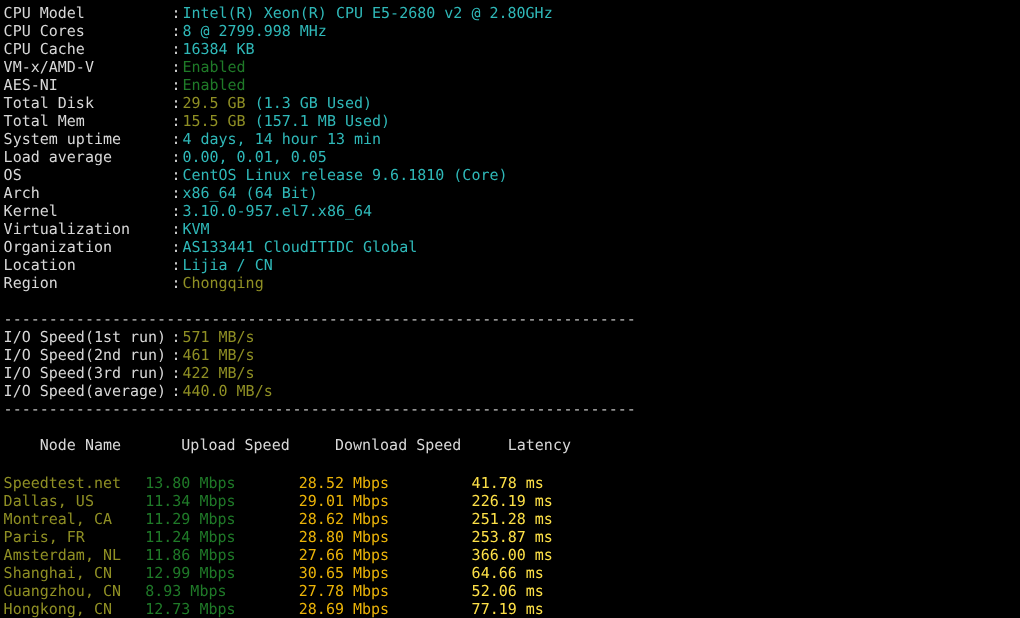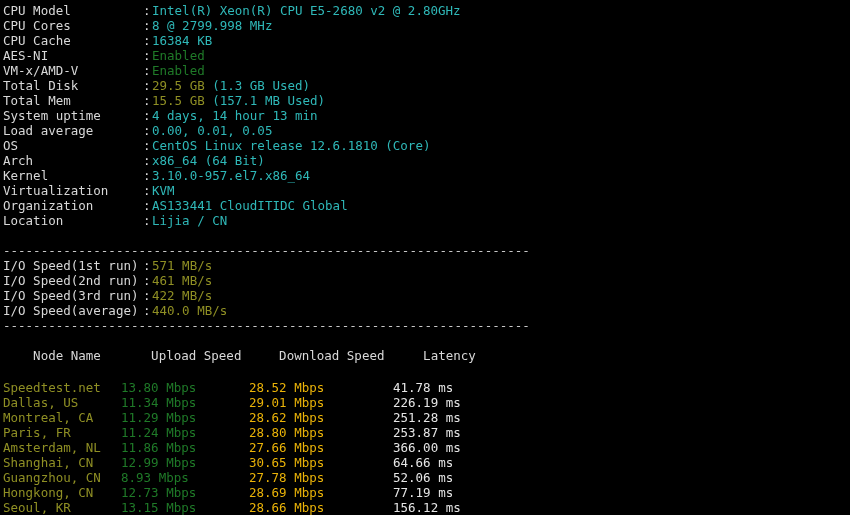--- a/index.html
+++ b/index.html
@@ -27,21 +27,21 @@
     height: 15px;
     white-space: pre;
     line-height: 15px;
   }
   
   .c-white   { color: #d8d8d8; }
   .c-cyan    { color: #2fb8b8; }
   .c-green   { color: #1f7a28; }
   .c-yellow  { color: #8f8f24; margin-top: 32px; }
   .c-red     { color: #eab308; }
-  .c-brcyan  { color: #e5e5e5; }
+  .c-brcyan  { color: #fde047; }
 
   
   .info-label { display: inline-block; width: 140px; }
   .info-colon { display: inline-block; width: 9px; }
 
   
   .io-label { display: inline-block; width: 140px; }
 
   
   .col-node { display: inline-block; width: 118px; }
@@ -61,32 +61,33 @@
 </style>
 </head>
 <body>
 
 <div class="term">
 
   <div id="sysinfo-block">
       <div class="line"><span class="info-label c-white">CPU Model</span><span class="info-colon c-white">:</span><span class="c-cyan">Intel(R) Xeon(R) CPU E5-2680 v2 @ 2.80GHz</span></div>
       <div class="line"><span class="info-label c-white">CPU Cores</span><span class="info-colon c-white">:</span><span class="c-cyan">8 @ 2799.998 MHz</span></div>
       <div class="line"><span class="info-label c-white">CPU Cache</span><span class="info-colon c-white">:</span><span class="c-cyan">16384 KB</span></div>
+      <div class="line"><span class="info-label c-white">VM-x/AMD-V</span><span class="info-colon c-white">:</span><span class="c-green">Enabled</span></div>
       <div class="line"><span class="info-label c-white">AES-NI</span><span class="info-colon c-white">:</span><span class="c-green">Enabled</span></div>
-      <div class="line"><span class="info-label c-white">VM-x/AMD-V</span><span class="info-colon c-white">:</span><span class="c-green">Enabled</span></div>
       <div class="line"><span class="info-label c-white">Total Disk</span><span class="info-colon c-white">:</span><span class="c-yellow">29.5 GB</span><span class="c-cyan"> (1.3 GB Used)</span></div>
       <div class="line"><span class="info-label c-white">Total Mem</span><span class="info-colon c-white">:</span><span class="c-yellow">15.5 GB</span><span class="c-cyan"> (157.1 MB Used)</span></div>
       <div class="line"><span class="info-label c-white">System uptime</span><span class="info-colon c-white">:</span><span class="c-cyan">4 days, 14 hour 13 min</span></div>
       <div class="line"><span class="info-label c-white">Load average</span><span class="info-colon c-white">:</span><span class="c-cyan">0.00, 0.01, 0.05</span></div>
-      <div class="line"><span class="info-label c-white">OS</span><span class="info-colon c-white">:</span><span class="c-cyan">CentOS Linux release 12.6.1810 (Core)</span></div>
+      <div class="line"><span class="info-label c-white">OS</span><span class="info-colon c-white">:</span><span class="c-cyan">CentOS Linux release 9.6.1810 (Core)</span></div>
       <div class="line"><span class="info-label c-white">Arch</span><span class="info-colon c-white">:</span><span class="c-cyan">x86_64 (64 Bit)</span></div>
       <div class="line"><span class="info-label c-white">Kernel</span><span class="info-colon c-white">:</span><span class="c-cyan">3.10.0-957.el7.x86_64</span></div>
       <div class="line"><span class="info-label c-white">Virtualization</span><span class="info-colon c-white">:</span><span class="c-cyan">KVM</span></div>
       <div class="line"><span class="info-label c-white">Organization</span><span class="info-colon c-white">:</span><span class="c-cyan">AS133441 CloudITIDC Global</span></div>
       <div class="line"><span class="info-label c-white">Location</span><span class="info-colon c-white">:</span><span class="c-cyan">Lijia / CN</span></div>
+      <div class="line"><span class="info-label c-white">Region</span><span class="info-colon c-white">:</span><span class="c-yellow">Chongqing</span></div>
     </div>
 
   <div class="spacer"></div>
 
   <div class="sep">----------------------------------------------------------------------</div>
 
   <div id="io-block">
       <div class="line"><span class="io-label c-white">I/O Speed(1st run)</span><span class="info-colon c-white">:</span><span class="c-yellow">571 MB/s</span></div>
       <div class="line"><span class="io-label c-white">I/O Speed(2nd run)</span><span class="info-colon c-white">:</span><span class="c-yellow">461 MB/s</span></div>
       <div class="line"><span class="io-label c-white">I/O Speed(3rd run)</span><span class="info-colon c-white">:</span><span class="c-yellow">422 MB/s</span></div>

